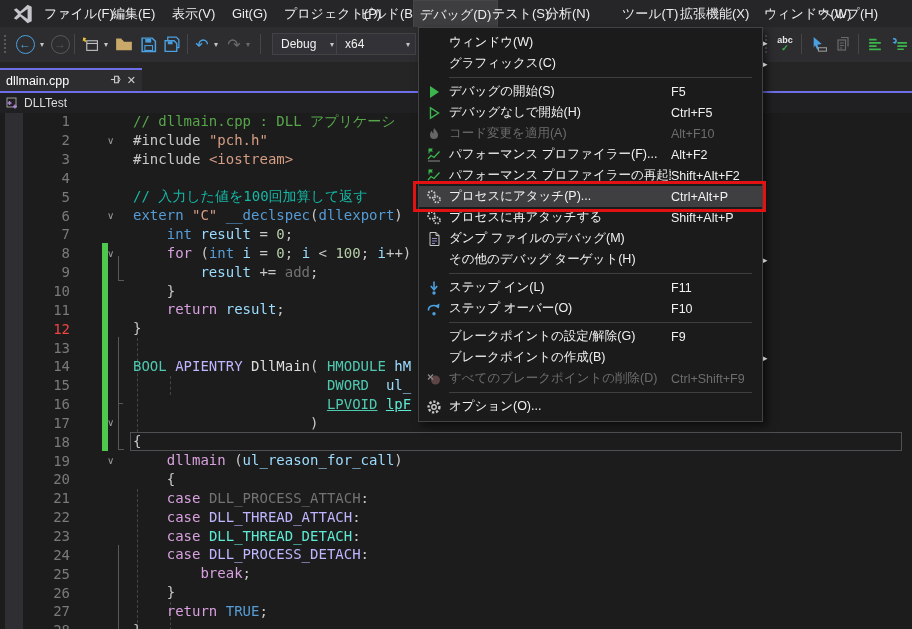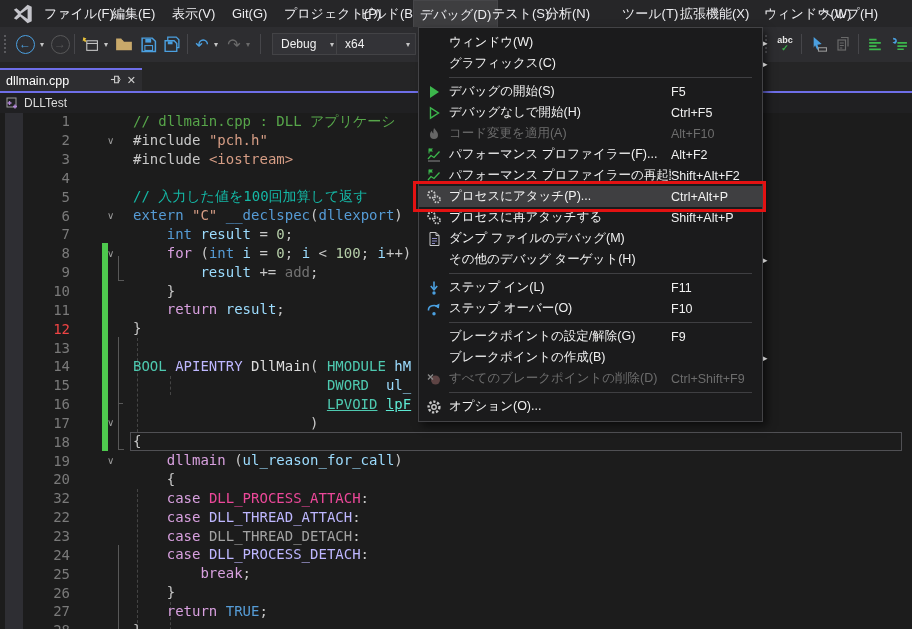--- a/index.html
+++ b/index.html
@@ -333,33 +333,33 @@
           <span class="ln">19</span>
           <span class="fold">∨</span>
           <pre class="ct"><span style="color: rgb(220, 220, 220);">    </span><span style="color: rgb(216, 160, 223);">dllmain</span><span style="color: rgb(200, 200, 200);"> (</span><span style="color: rgb(156, 220, 254);">ul_reason_for_call</span><span style="color: rgb(200, 200, 200);">)</span></pre>
         </div>
         <div class="code-row">
           <span class="ln">20</span>
           <span class="fold"></span>
           <pre class="ct"><span style="color: rgb(220, 220, 220);">    </span><span style="color: rgb(200, 200, 200);">{</span></pre>
         </div>
         <div class="code-row">
-          <span class="ln">32</span>
-          <span class="fold"></span>
-          <pre class="ct"><span style="color: rgb(220, 220, 220);">    </span><span style="color: rgb(216, 160, 223);">case</span><span style="color: rgb(220, 220, 220);"> </span><span style="color: #ec4899;">DLL_PROCESS_ATTACH</span><span style="color: rgb(200, 200, 200);">:</span></pre>
+          <span class="ln">21</span>
+          <span class="fold"></span>
+          <pre class="ct"><span style="color: rgb(220, 220, 220);">    </span><span style="color: rgb(216, 160, 223);">case</span><span style="color: rgb(220, 220, 220);"> </span><span style="color: #737373;">DLL_PROCESS_ATTACH</span><span style="color: rgb(200, 200, 200);">:</span></pre>
         </div>
         <div class="code-row">
           <span class="ln">22</span>
           <span class="fold"></span>
           <pre class="ct"><span style="color: rgb(220, 220, 220);">    </span><span style="color: rgb(216, 160, 223);">case</span><span style="color: rgb(220, 220, 220);"> </span><span style="color: rgb(190, 183, 255);">DLL_THREAD_ATTACH</span><span style="color: rgb(200, 200, 200);">:</span></pre>
         </div>
         <div class="code-row">
           <span class="ln">23</span>
           <span class="fold"></span>
-          <pre class="ct"><span style="color: rgb(220, 220, 220);">    </span><span style="color: rgb(216, 160, 223);">case</span><span style="color: rgb(220, 220, 220);"> </span><span style="color: #a3a3a3; text-align: center;">DLL_THREAD_DETACH</span><span style="color: rgb(200, 200, 200);">:</span></pre>
+          <pre class="ct"><span style="color: rgb(220, 220, 220);">    </span><span style="color: rgb(216, 160, 223);">case</span><span style="color: rgb(220, 220, 220);"> </span><span style="color: #5eead4; text-align: center;">DLL_THREAD_DETACH</span><span style="color: rgb(200, 200, 200);">:</span></pre>
         </div>
         <div class="code-row">
           <span class="ln">24</span>
           <span class="fold"></span>
           <pre class="ct"><span style="color: rgb(220, 220, 220);">    </span><span style="color: rgb(216, 160, 223);">case</span><span style="color: rgb(220, 220, 220);"> </span><span style="color: rgb(190, 183, 255);">DLL_PROCESS_DETACH</span><span style="color: rgb(200, 200, 200);">:</span></pre>
         </div>
         <div class="code-row">
           <span class="ln">25</span>
           <span class="fold"></span>
           <pre class="ct"><span style="color: rgb(220, 220, 220);">        </span><span style="color: rgb(216, 160, 223);">break</span><span style="color: rgb(200, 200, 200);">;</span></pre>

